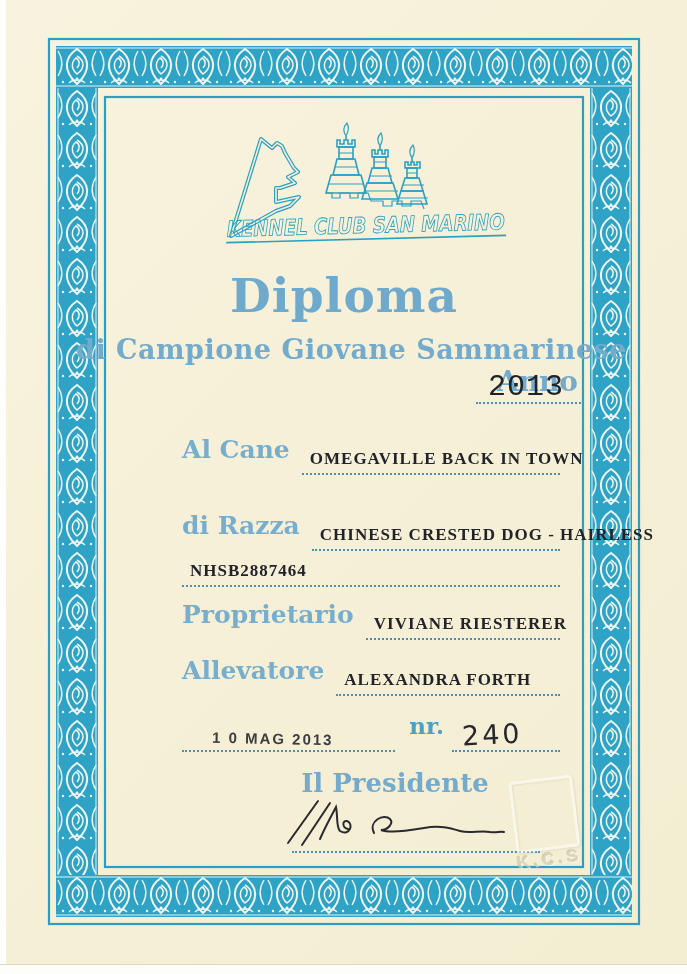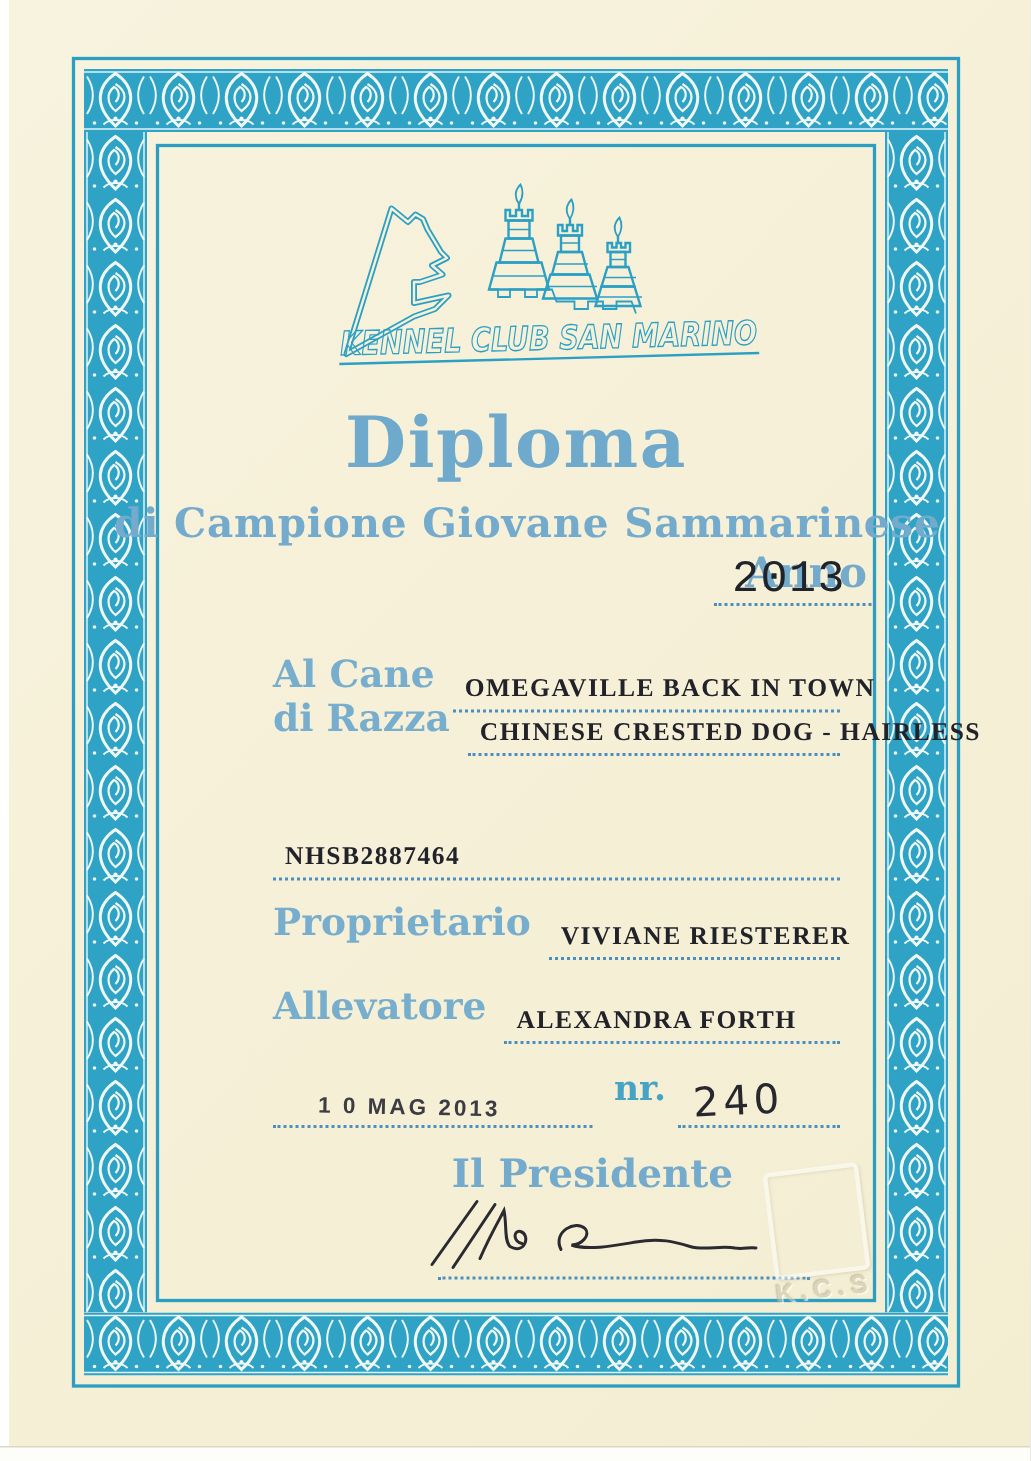--- a/index.html
+++ b/index.html
@@ -274,21 +274,21 @@
       <span class="anno-value">2013</span>
     </span>
   </div>
 
   <div class="row" style="top:437px">
     <span class="row-label">Al Cane</span>
     <span class="row-fill">
       <span class="row-value">OMEGAVILLE BACK IN TOWN</span>
     </span>
   </div>
-  <div class="row" style="top:466px">
+  <div class="row" style="top:513px">
     <span class="row-label">di Razza</span>
     <span class="row-fill">
       <span class="row-value">CHINESE CRESTED DOG - HAIRLESS</span>
     </span>
   </div>
   <div class="row" style="top:549px">
     <span class="row-fill">
       <span class="row-value">NHSB2887464</span>
     </span>
   </div>

